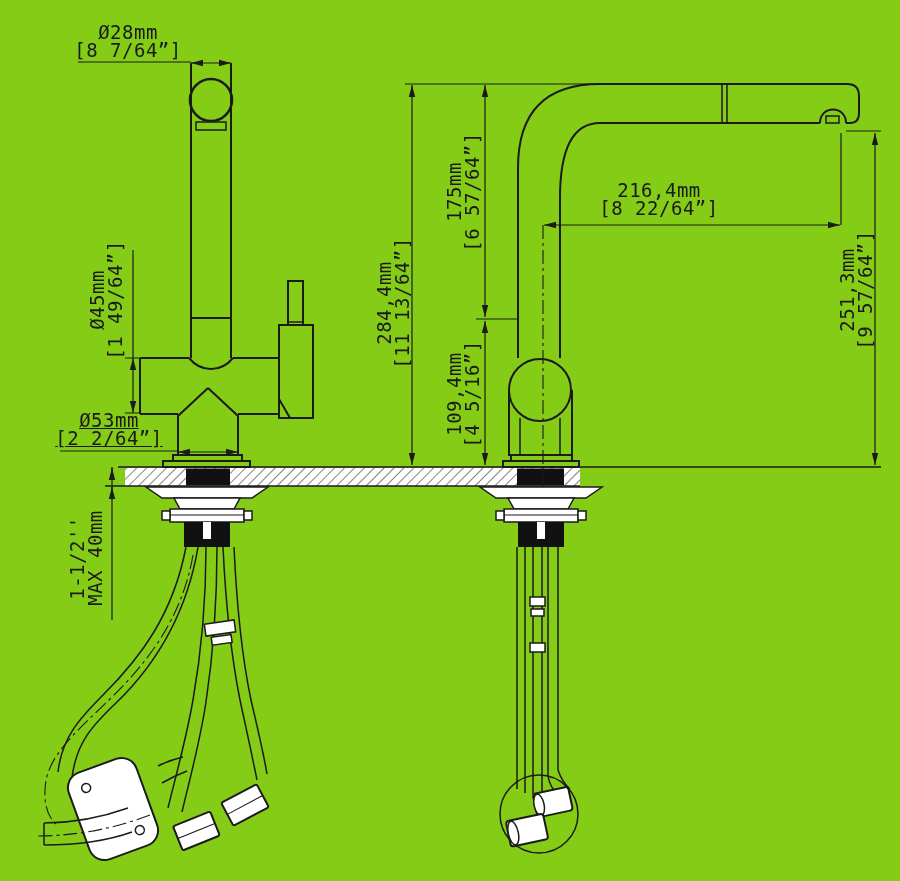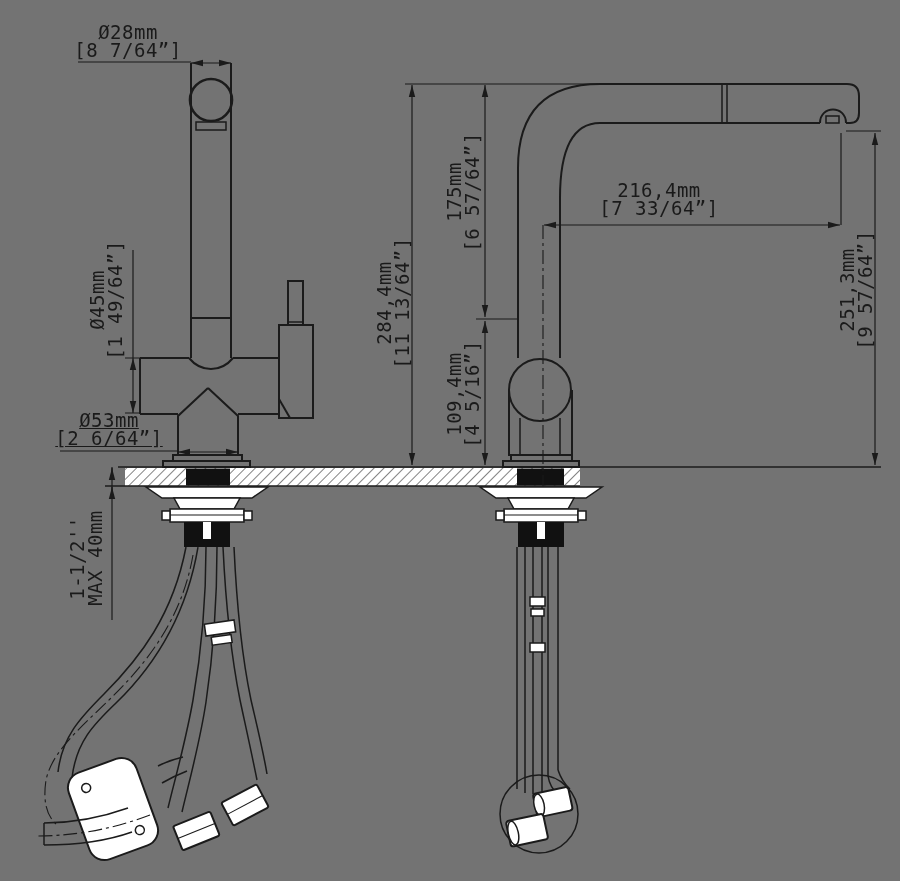--- a/index.html
+++ b/index.html
@@ -1,16 +1,16 @@
 <!DOCTYPE html>
 <html><head>
 <meta charset="utf-8">
 <style>
   html,body{margin:0;padding:0;background:#fff;}
-  .canvas{position:relative;width:900px;height:881px;background:#737373;overflow:hidden;
+  .canvas{position:relative;width:900px;height:881px;background:#84cc16;overflow:hidden;
           font-family:"DejaVu Sans Mono",monospace;}
   svg{position:absolute;left:0;top:0;}
   svg *{vector-effect:non-scaling-stroke;}
   .o2{stroke:#1b1b1b;stroke-width:2;fill:none;}
   .o25{stroke:#1b1b1b;stroke-width:2.6;fill:none;}
   .o15{stroke:#1b1b1b;stroke-width:1.5;fill:none;}
   .thin{stroke:#1b1b1b;stroke-width:1.1;fill:none;}
   .dim{stroke:#1b1b1b;stroke-width:1.2;fill:none;}
   .cl{stroke:#1b1b1b;stroke-width:1.1;fill:none;stroke-dasharray:14 4 3 4;}
   .blk{fill:#111;stroke:none;}
@@ -201,21 +201,21 @@
   <div>[8 7/64”]</div>
 </div>
 
 <div class="lbl vert" style="left:106px;top:300px;">
   <div>Ø45mm</div>
   <div>[1 49/64”]</div>
 </div>
 
 <div class="lbl" style="left:109px;top:429px;text-decoration:underline;">
   <div>Ø53mm</div>
-  <div>[2 6/64”]</div>
+  <div>[2 2/64”]</div>
 </div>
 
 <div class="lbl vert" style="left:86px;top:558px;">
   <div>1-1/2''</div>
   <div>MAX 40mm</div>
 </div>
 
 <div class="lbl vert" style="left:393px;top:303px;">
   <div>284,4mm</div>
   <div>[11 13/64”]</div>
@@ -226,21 +226,21 @@
   <div>[6 57/64”]</div>
 </div>
 
 <div class="lbl vert" style="left:463px;top:394px;">
   <div>109,4mm</div>
   <div>[4 5/16”]</div>
 </div>
 
 <div class="lbl" style="left:659px;top:199px;">
   <div>216,4mm</div>
-  <div>[7 33/64”]</div>
+  <div>[8 22/64”]</div>
 </div>
 
 <div class="lbl vert" style="left:856px;top:290px;">
   <div>251,3mm</div>
   <div>[9 57/64”]</div>
 </div>
 
 </div>
 
 </body></html>

